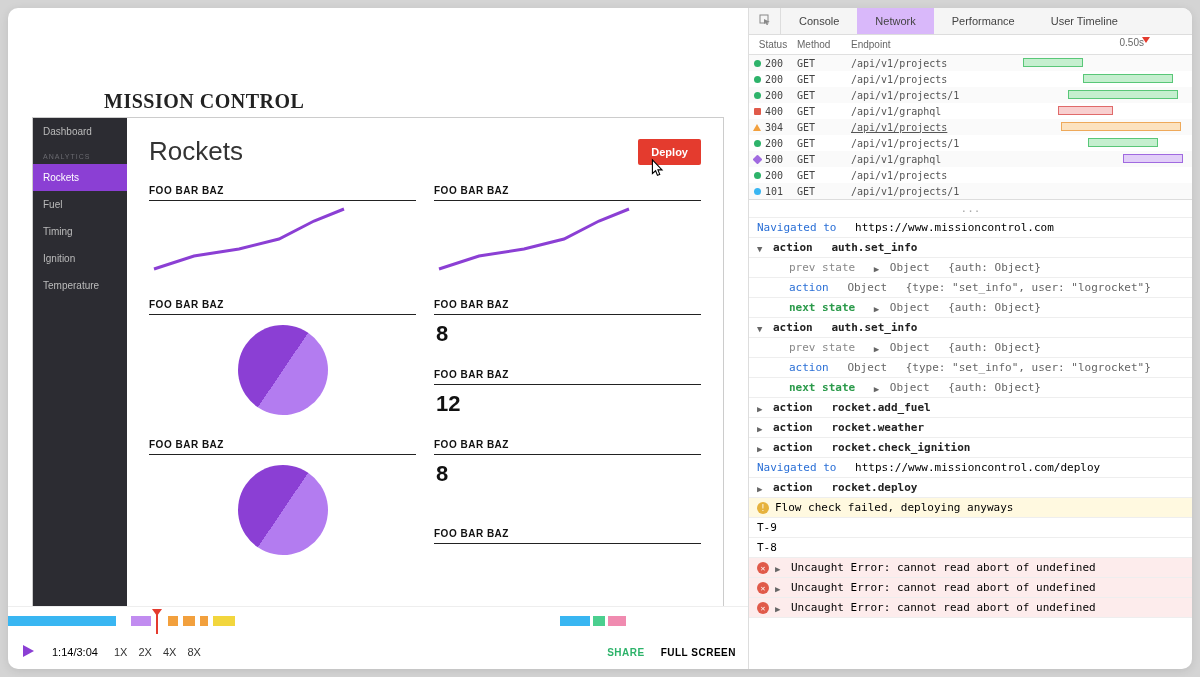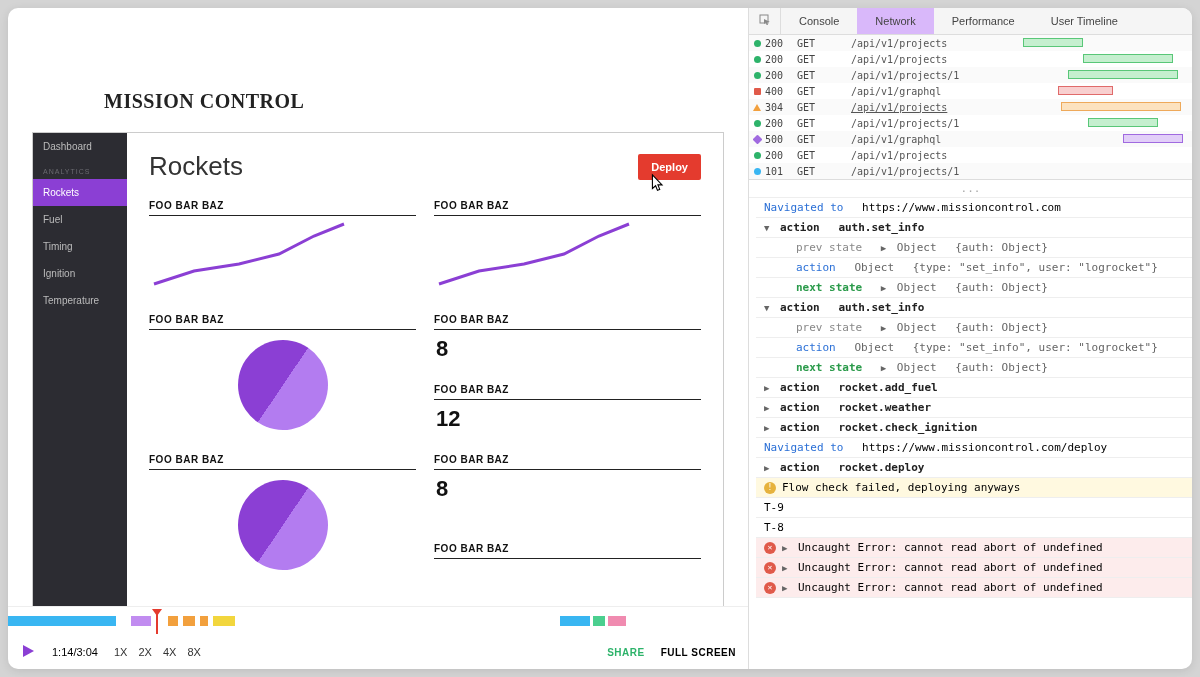--- a/index.html
+++ b/index.html
@@ -3,21 +3,21 @@
 <meta charset="utf-8">
 <style>
 * { margin: 0; padding: 0; box-sizing: border-box; }
 body { font-family: -apple-system, Helvetica, Arial, sans-serif; background: #d4d4d4; width: 1200px; height: 677px; overflow: hidden; }
 .shell { background: #fff; border-radius: 10px; margin: 8px; height: 661px; display: flex; overflow: hidden; box-shadow: 0 2px 10px rgba(0,0,0,.1); }
 .left { flex: 0 0 740px; display: flex; flex-direction: column; overflow: hidden; }
 .right { flex: 1; border-left: 1px solid #ddd; display: flex; flex-direction: column; font-size: 11px; }
 
 
 .app-body { flex: 1; padding: 20px 24px 0 24px; overflow: hidden; }
-.app-title { font-family: Georgia, serif; font-weight: 900; font-size: 20px; letter-spacing: 0.5px; color: #222; margin: 62px 0 19px 72px; }
+.app-title { font-family: Georgia, serif; font-weight: 900; font-size: 20px; letter-spacing: 0.5px; color: #222; margin: 62px 0 4px 72px; }
 .app-window { margin: 0 0 0 0; display: flex; height: 493px; border: 1px solid #ccc; }
 .sidebar { width: 94px; background: #2c2c32; color: #bbb; font-size: 10px; }
 .sidebar .nav-item { padding: 8px 10px; cursor: pointer; }
 .sidebar .nav-item.active { background: #8b3fd4; color: #fff; }
 .sidebar .sect { padding: 8px 10px 4px 10px; font-size: 7px; letter-spacing: 1px; color: #6a6a70; }
 .main { flex: 1; background: #fff; padding: 18px 22px; overflow: hidden; }
 .main-head { display: flex; align-items: center; justify-content: space-between; margin-bottom: 18px; }
 .main-head h1 { font-weight: 300; font-size: 26px; color: #333; }
 .deploy { background: #e43b2e; color: #fff; border: none; font-size: 11px; font-weight: 700; padding: 7px 13px; border-radius: 2px; cursor: pointer; }
 .cursor-point { position: relative; }
@@ -71,21 +71,21 @@
 .net-row .ep { width:162px; color:#555; }
 .net-row .ep.u { text-decoration: underline; }
 .net-row .bar { flex:1; position:relative; height:10px; }
 .net-row .bar span { position:absolute; height:9px; border:1px solid; }
 .bar span.g { background:#c5efcf; border-color:#59c778;}
 .bar span.r { background:#f8cfcf; border-color:#e06a6a;}
 .bar span.o { background:#fce2bf; border-color:#eea95a;}
 .bar span.p { background:#e2cff8; border-color:#a06ae0;}
 
 .console { flex:1; overflow:auto; font-family: Menlo, monospace; font-size: 11px; border-top: 1px solid #ddd; }
-.console .line { padding: 3px 8px; border-bottom: 1px solid #eee; display:flex; gap:6px; align-items:center;margin-left:7px;}
+.console .line { padding: 3px 8px; border-bottom: 1px solid #eee; display:flex; gap:6px; align-items:flex-end;}
 .console .line.ind2 { padding-left: 40px; }
 .console .tri { cursor:pointer; color:#666; font-size:9px; display:inline-block; width:10px;}
 .console .tri.open { transform: none; }
 .c-blue { color: #2a6fd6; }
 .c-gray { color: #888; }
 .c-bold { font-weight: 700; color:#222;}
 .c-green { color: #2a9a4a; font-weight:700;}
 .c-orange { color: #d47b1f; }
 .c-it { color:#666;}
 .console .warn { background: #fff9e0; }
@@ -206,20 +206,28 @@
       <div class="sel">
         <svg width="12" height="12" viewBox="0 0 12 12">
             <rect x="1" y="1" width="8" height="8" fill="none" stroke="#888"></rect>
             <path d="M5 5 L11 8 L8 8 L9 11 L7.5 11 L7 8.5 L5 10 Z" fill="#888"></path>
           </svg>
       </div>
       <div class="tab">Console</div>
       <div class="tab active">Network</div>
       <div class="tab">Performance</div>
       <div class="tab">User Timeline</div>
+    </div>
+    <div class="net-head">
+      <div>Status</div>
+      <div>Method</div>
+      <div>Endpoint</div>
+      <div>
+          <span class="time-marker">0.50s</span>
+        </div>
     </div>
     <div id="net-rows">
         <div class="net-row">
           <div class="dot">
             <span class="" style="background:#2db36a;border-bottom-color:#2db36a"></span>
           </div>
           <div class="st">200</div>
           <div class="mth">GET</div>
           <div class="ep ">/api/v1/projects</div>
           <div class="bar">

